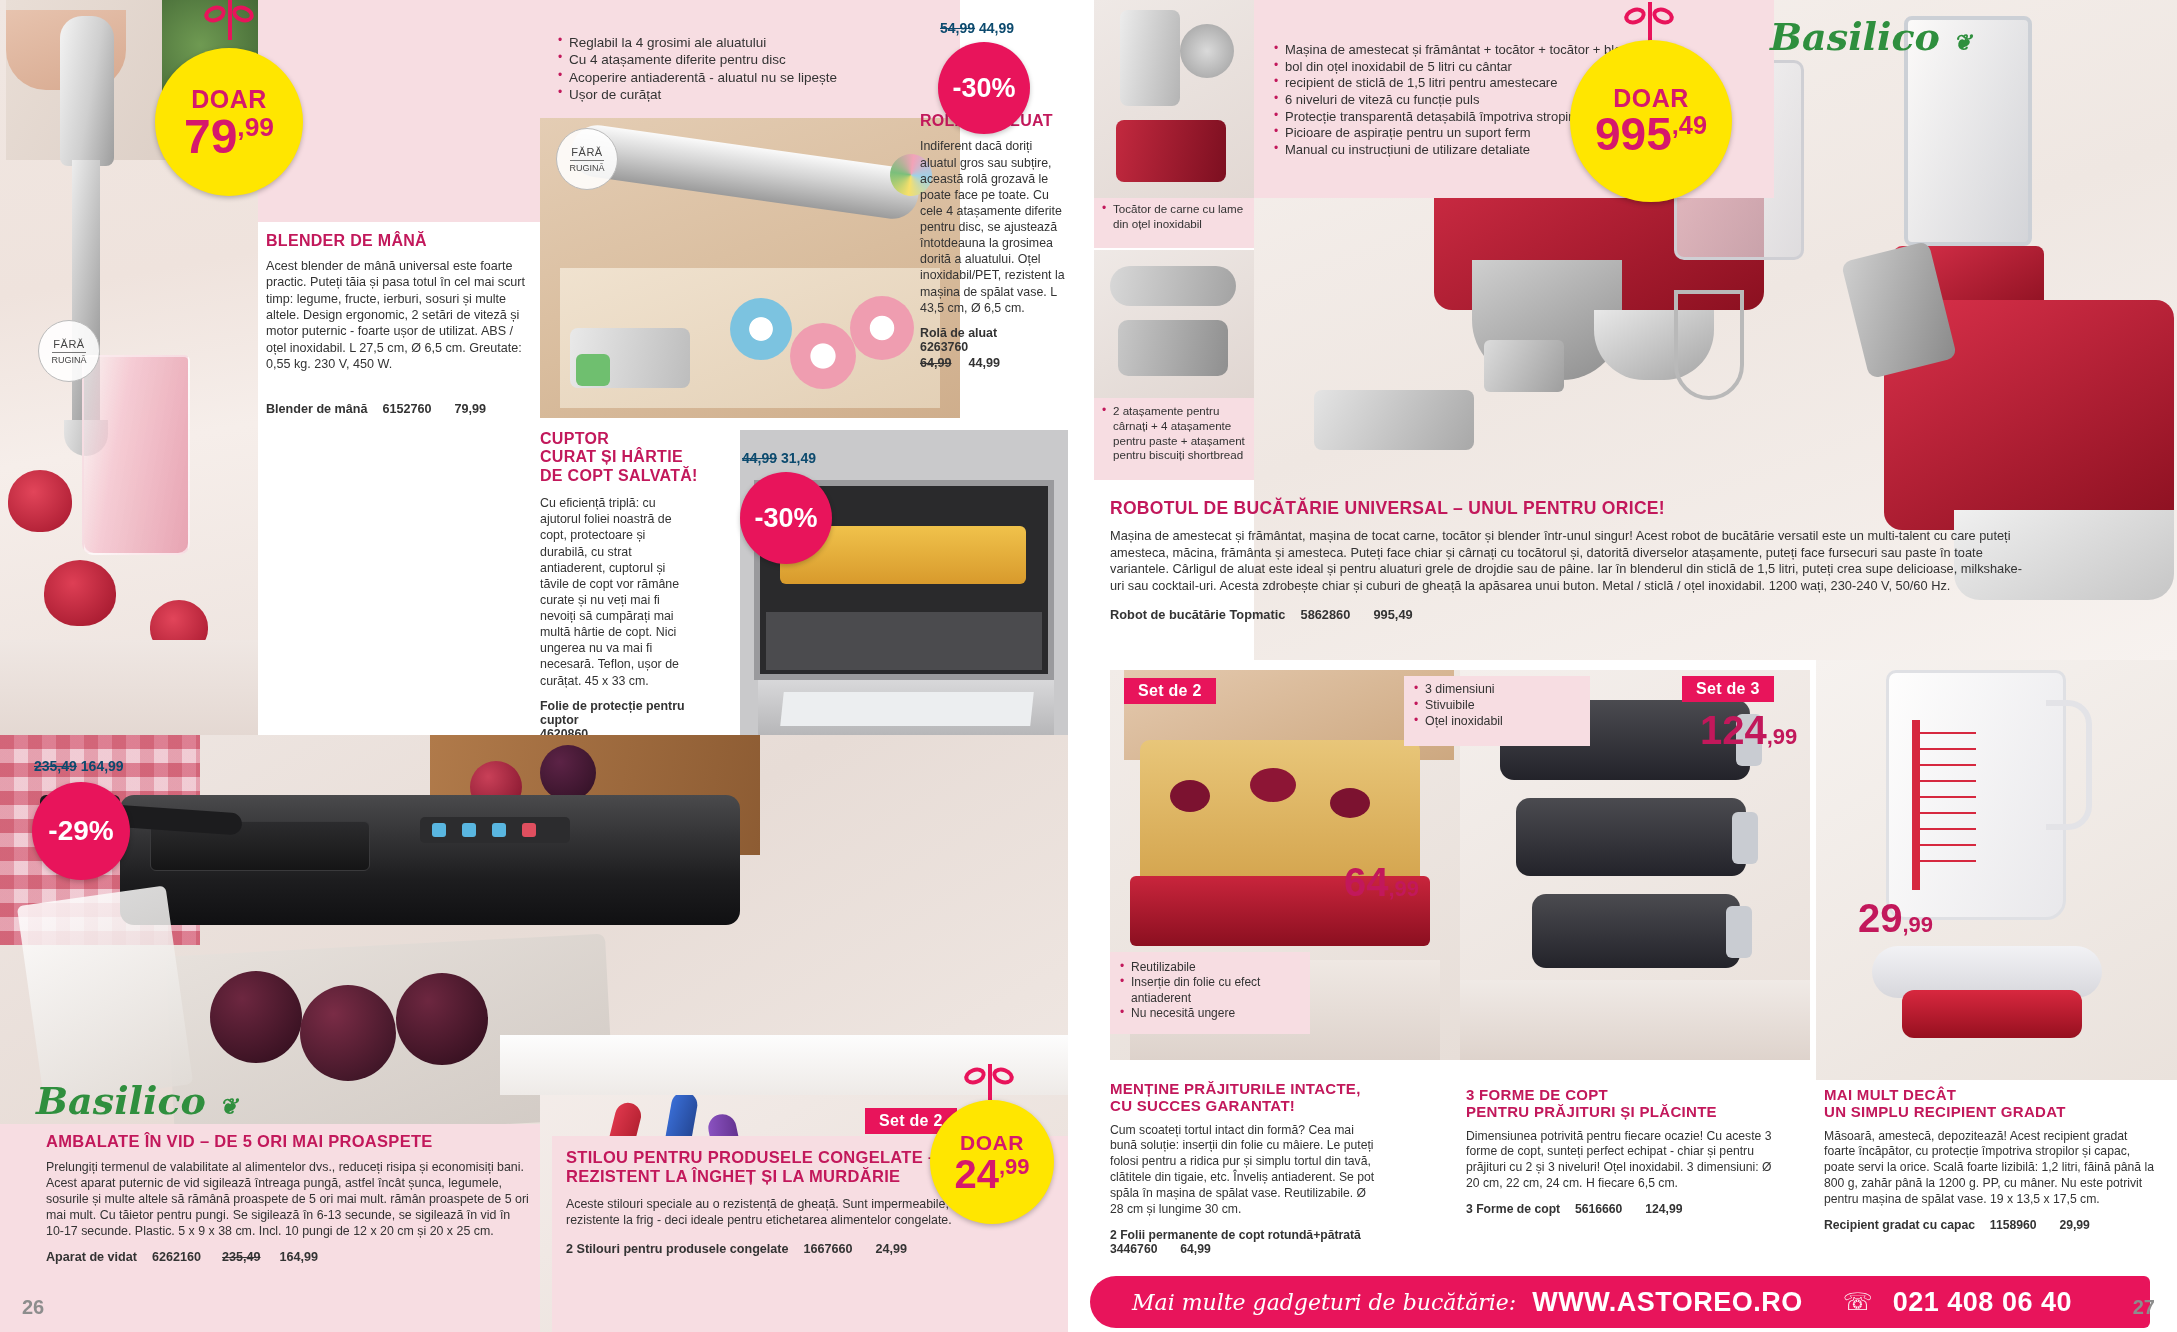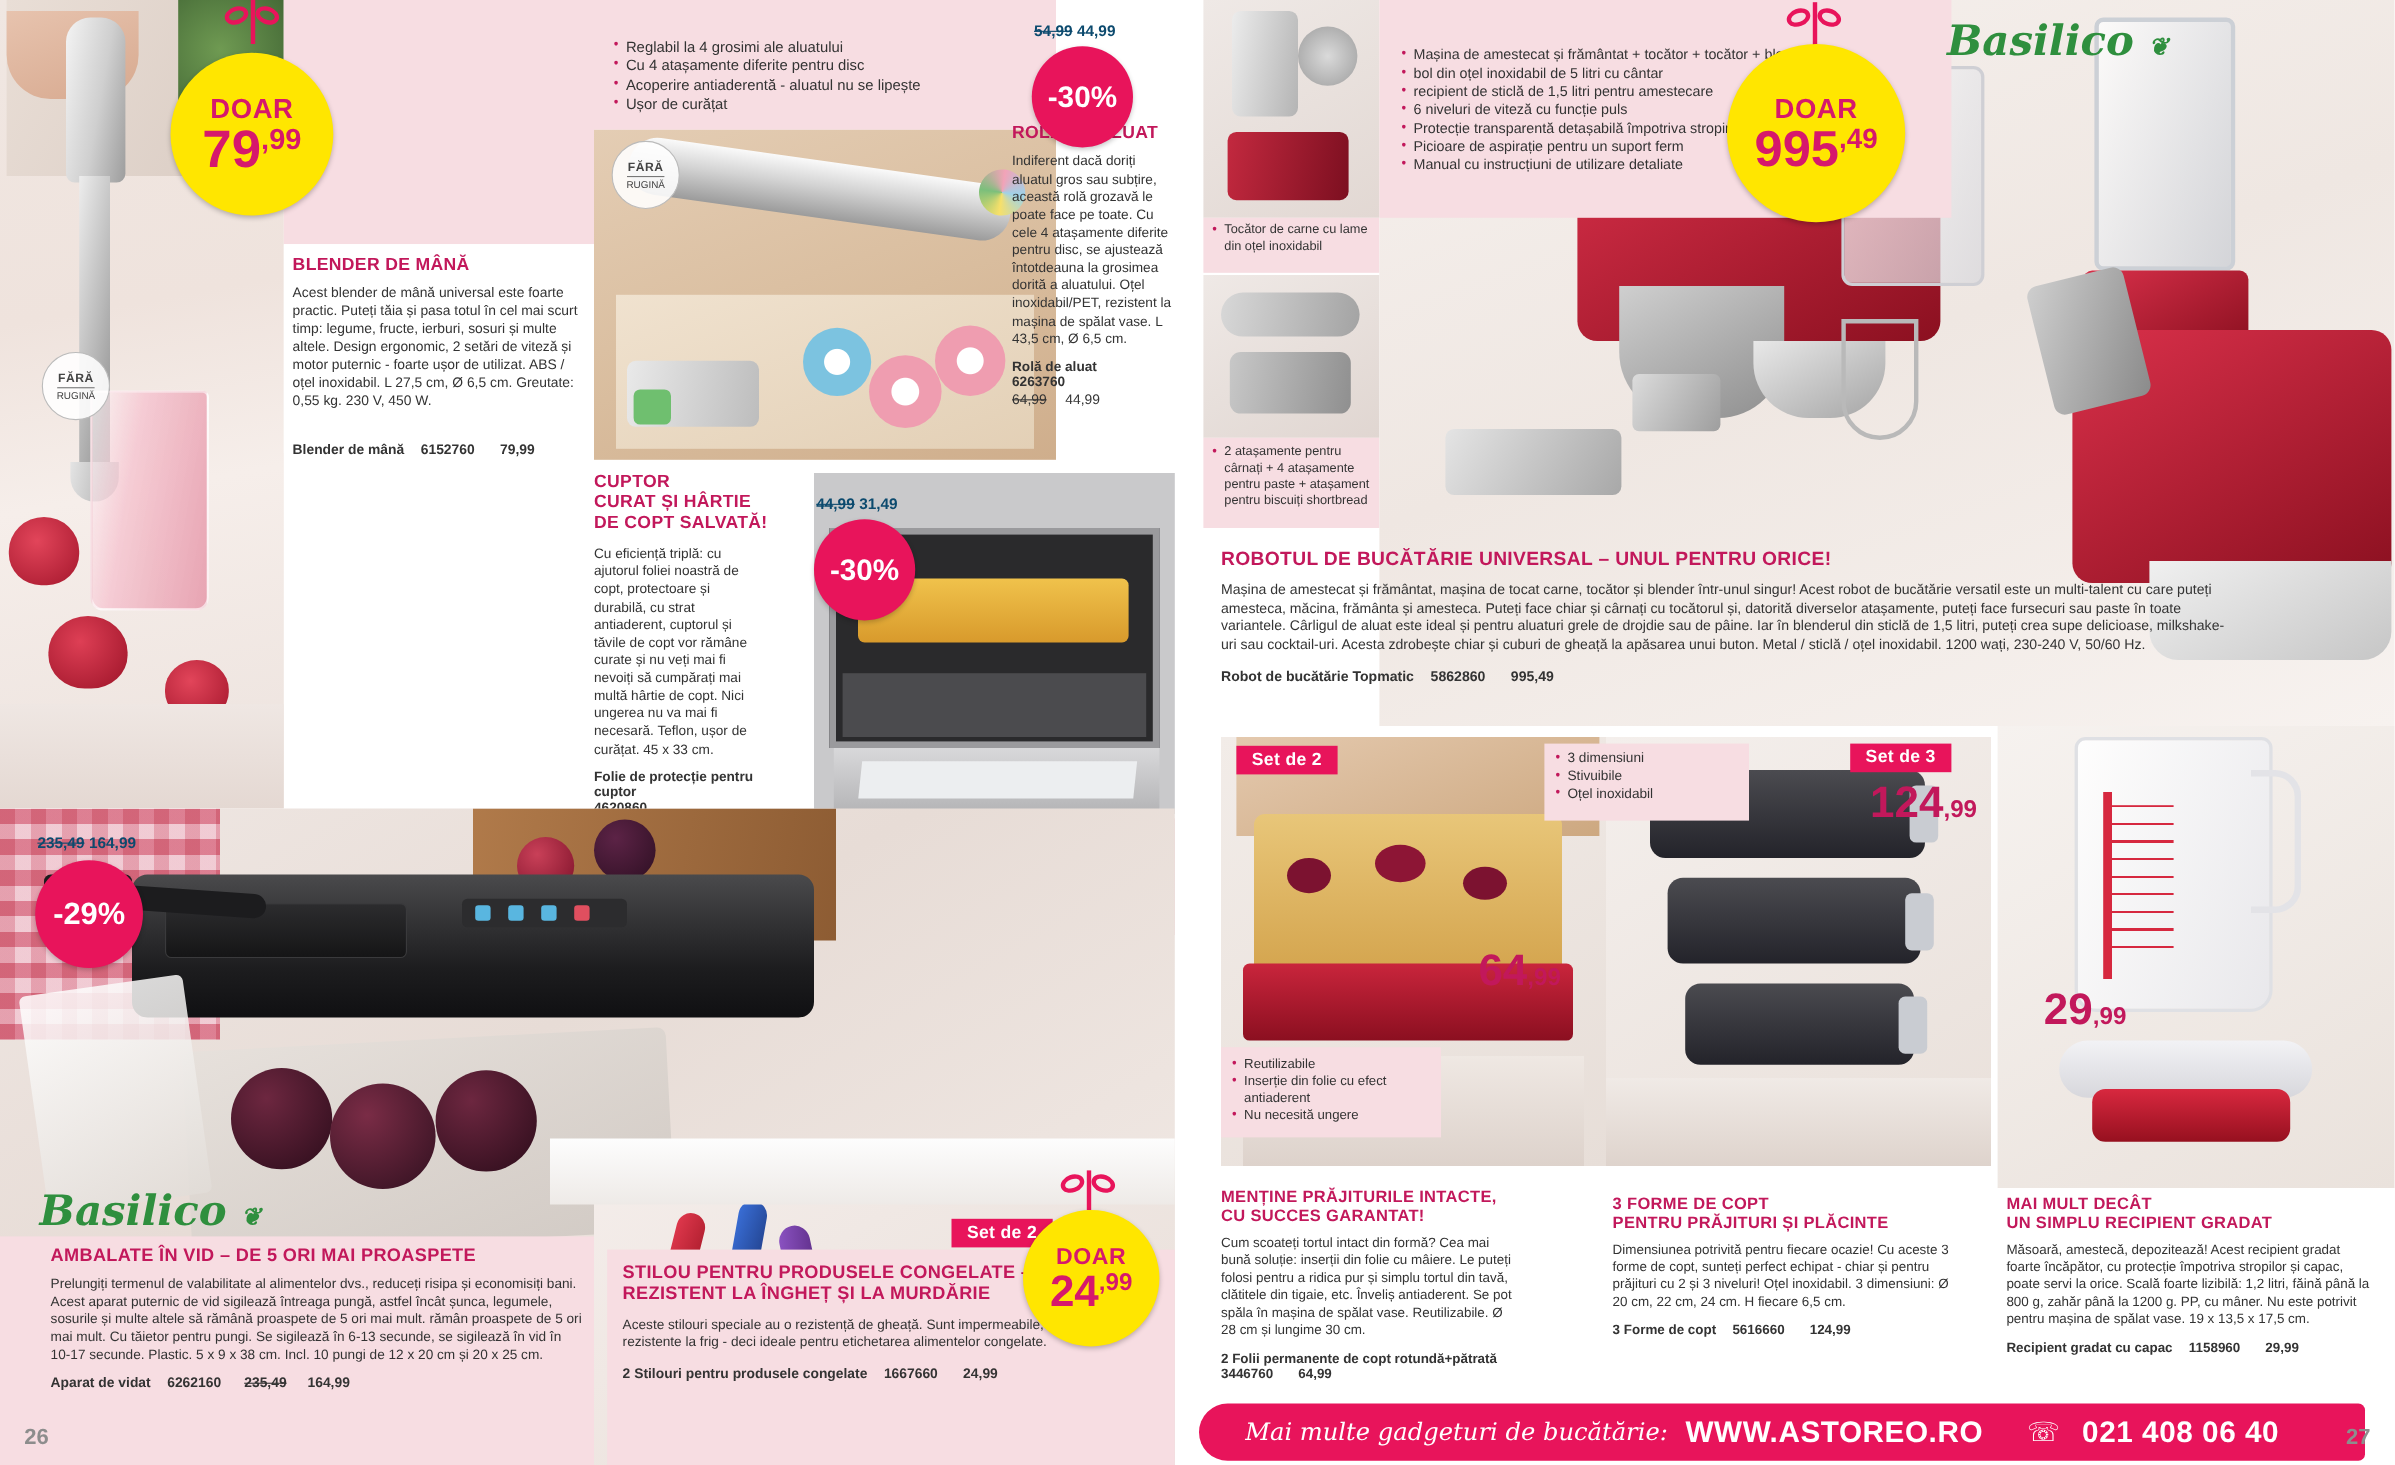--- a/index.html
+++ b/index.html
@@ -59,21 +59,21 @@
 
   .strike { text-decoration: line-through; }
 
   
   .seal {
     position: absolute; width: 62px; height: 62px; border-radius: 50%;
     background: rgba(255,255,255,.88); border: 1px solid #bbb;
     display: flex; flex-direction: column; align-items: center; justify-content: center;
     color: #444; z-index: 30;
   }
-  .seal .s1 { font-size: 11px; font-weight: bold; letter-spacing: .5px; }
+  .seal .s1 { font-size: 11px; font-weight: normal; letter-spacing: .5px; }
   .seal .s2 { font-size: 9px; }
   .seal .bar { width: 34px; height: 1px; background: #777; margin: 2px 0; }
 
   
   .set-tag {
     position: absolute; background: #e8145b; color: #fff; font-weight: bold;
     padding: 4px 14px; z-index: 35; letter-spacing: .3px;
   }
 
   
@@ -208,21 +208,21 @@
   </div>
   <div class="disc" style="left:938px;top:42px;width:92px;height:92px;font-size:27px;">
     <span>-30%</span>
   </div>
 
   <div style="position:absolute;left:920px;top:112px;width:148px;">
     <div class="headline" style="font-size:16px;">ROLĂ DE ALUAT</div>
     <div class="body-txt" style="margin-top:8px;font-size:12.4px;">Indiferent dacă doriți aluatul gros sau subțire, această rolă grozavă le poate face pe toate. Cu cele 4 atașamente diferite pentru disc, se ajustează întotdeauna la grosimea dorită a aluatului. Oțel inoxidabil/PET, rezistent la mașina de spălat vase. L 43,5 cm, Ø 6,5 cm.</div>
     <div class="code-line" style="margin-top:10px;font-size:12.4px;">Rolă de aluat</div>
     <div class="code-line" style="font-size:12.4px;">6263760</div>
-    <div style="margin-top:2px;font-size:12.6px;font-weight:normal;color:#333;">
+    <div style="margin-top:2px;font-size:12.6px;font-weight:bold;color:#333;">
       <span class="strike">64,99</span>
       <span style="display:inline-block;width:10px;"></span>
       <span>44,99</span>
     </div>
   </div>
 
   <div style="position:absolute;left:540px;top:430px;width:200px;">
     <div class="headline" style="font-size:16px;">
       <div>CUPTOR</div>
       <div>CURAT ȘI HÂRTIE</div>

